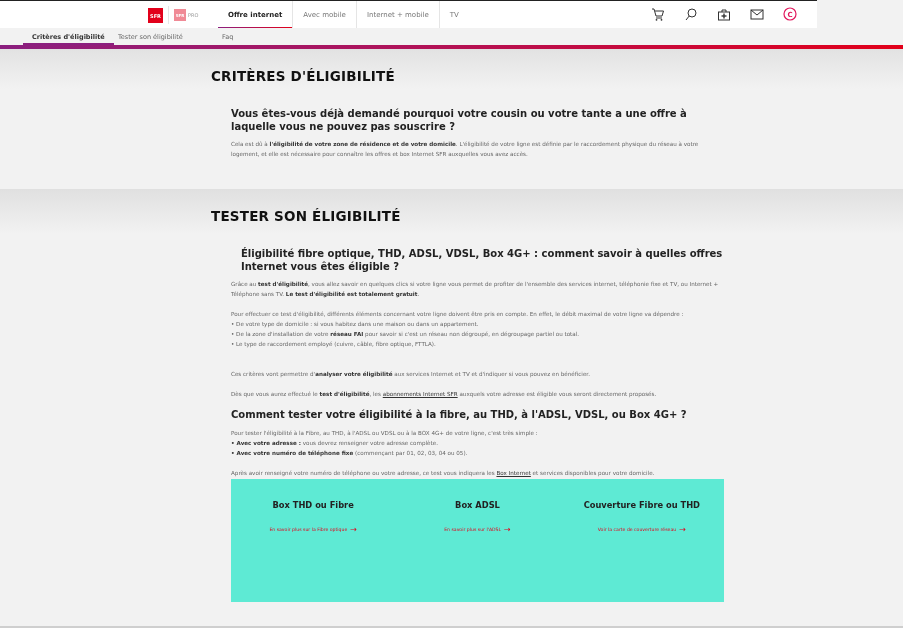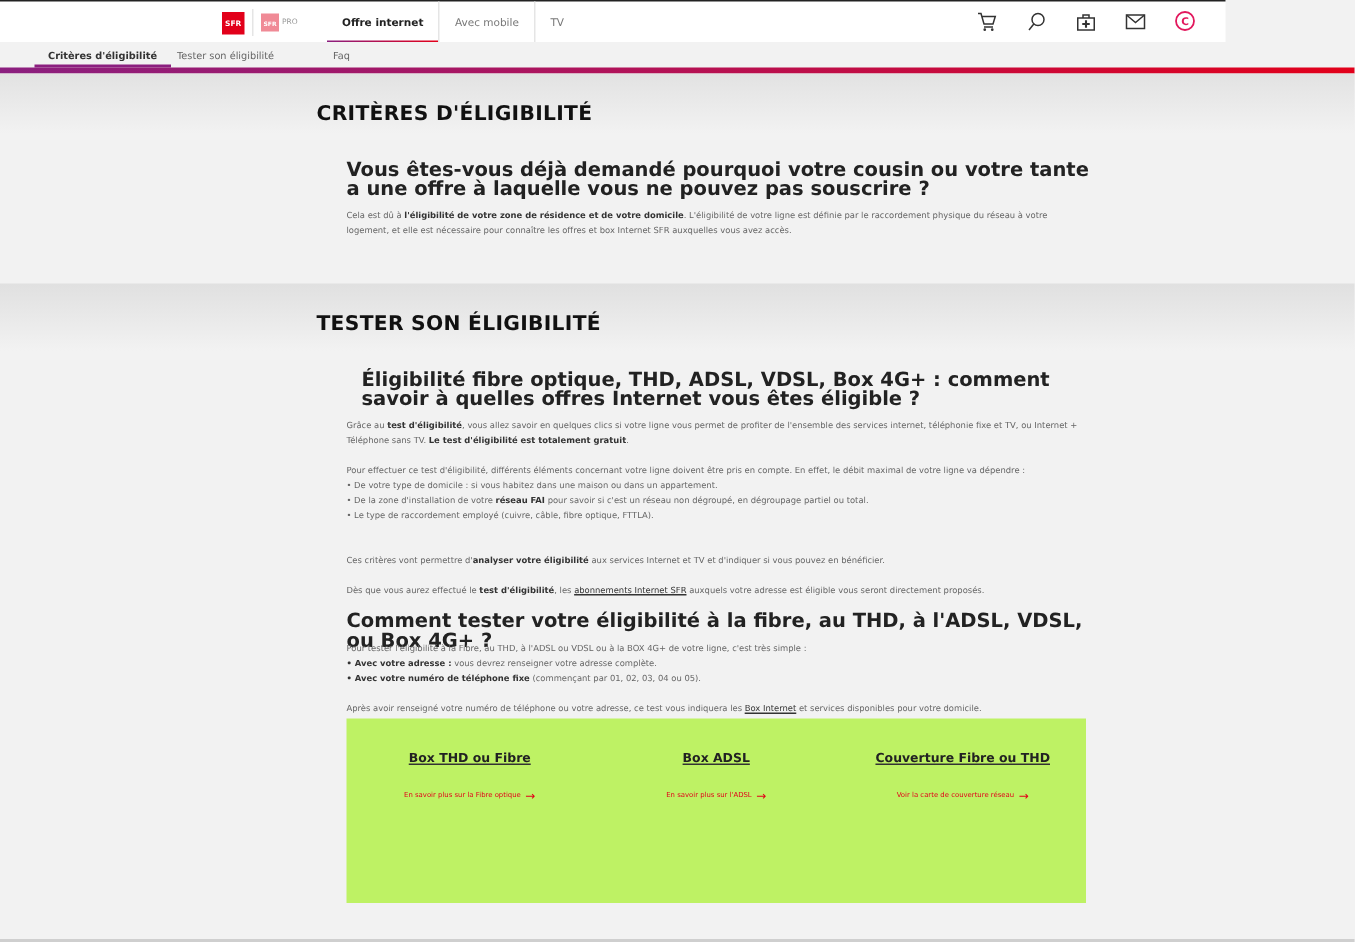--- a/index.html
+++ b/index.html
@@ -18,45 +18,46 @@
   .icons { position: absolute; left: 650px; top: 5px; display: flex; gap: 17px; align-items: center; }
   .icons .ic { width: 16px; height: 16px; display: flex; align-items: center; justify-content: center; }
   .subnav { position: absolute; left: 0; top: 28px; width: 903px; height: 17px; background: #f2f2f2; }
   .subnav .item { position: absolute; top: 0; height: 17px; font-size: 6.5px; color: #666; display: flex; align-items: center; }
   .subnav .item.active { color: #333; font-weight: bold; }
   .subnav .item.active::after { content: ""; position: absolute; left: -9px; right: -9px; bottom: 0; height: 2px; background: #8b1f7f; }
   .gradbar { position: absolute; left: 0; top: 45px; width: 903px; height: 4px; background: linear-gradient(90deg,#8b1f7f 0%,#b0135a 45%,#e2001a 100%); }
   .section1 { position: absolute; left: 0; top: 49px; width: 903px; height: 140px; background: linear-gradient(#e2e2e2, #f2f2f2 40px); }
   .section2 { position: absolute; left: 0; top: 189px; width: 903px; height: 437px; background: linear-gradient(#e0e0e0, #f2f2f2 45px); }
   .h1 { position: absolute; font-size: 13.5px; font-weight: bold; color: #111; letter-spacing: 0.2px; }
-  .h3 { position: absolute; font-size: 13px; font-weight: bold; color: #222; line-height: 13px; }
+  .h3 { position: absolute; font-size: 10px; font-weight: bold; color: #222; line-height: 13px; }
   .p { position: absolute; font-size: 5.6px; color: #666; line-height: 10px; }
   .p b { color: #333; }
   .p a { color: #333; text-decoration: underline; }
-  .cards { position: absolute; left: 231px; top: 479px; width: 493px; height: 123px; background: #bef264; display: flex; text-decoration: underline; }
+  .cards { position: absolute; left: 231px; top: 479px; width: 493px; height: 123px; background: #5eead4; display: flex; }
   .card { flex: 1; text-align: center; padding-top: 21px; }
   .card .title { font-size: 8.3px; font-weight: bold; color: #222; margin-bottom: 6px; }
   .card .desc { font-size: 6.5px; color: #666; line-height: 10.5px; width: 130px; margin: 0 auto; }
   .card .link { font-size: 4.6px; color: #e2001a; margin-top: 8px; display: inline-flex; align-items: center; gap: 3px; }
   .card .link .arr { font-size: 8px; color: #e2001a; line-height: 1; }
   .bottomline { position: absolute; left: 0; top: 626px; width: 903px; height: 2px; background: #cfcfcf; }
 </style>
 </head>
 <body>
 
 <div class="topbar">
   <div class="logo-sfr">SFR</div>
   <div class="logo-sep"></div>
   <div class="logo-pro">
     <span class="mini">SFR</span>
     <span class="pro">PRO</span>
   </div>
   <nav class="mainnav">
     <div class="item active">Offre internet</div>
     <div class="item">Avec mobile</div>
+    <div class="item">Internet + mobile</div>
     <div class="item">TV</div>
   </nav>
   <div class="icons">
     <span class="ic">
       <svg width="14" height="13" viewBox="0 0 14 13">
           <path d="M1 1h2l2 7h6l1.5-5H4" fill="none" stroke="#333" stroke-width="1"></path>
           <line x1="5" y1="10" x2="11" y2="10" stroke="#333"></line>
           <circle cx="5.5" cy="11.8" r="0.9" fill="#333"></circle>
           <circle cx="10.5" cy="11.8" r="0.9" fill="#333"></circle>
         </svg>

